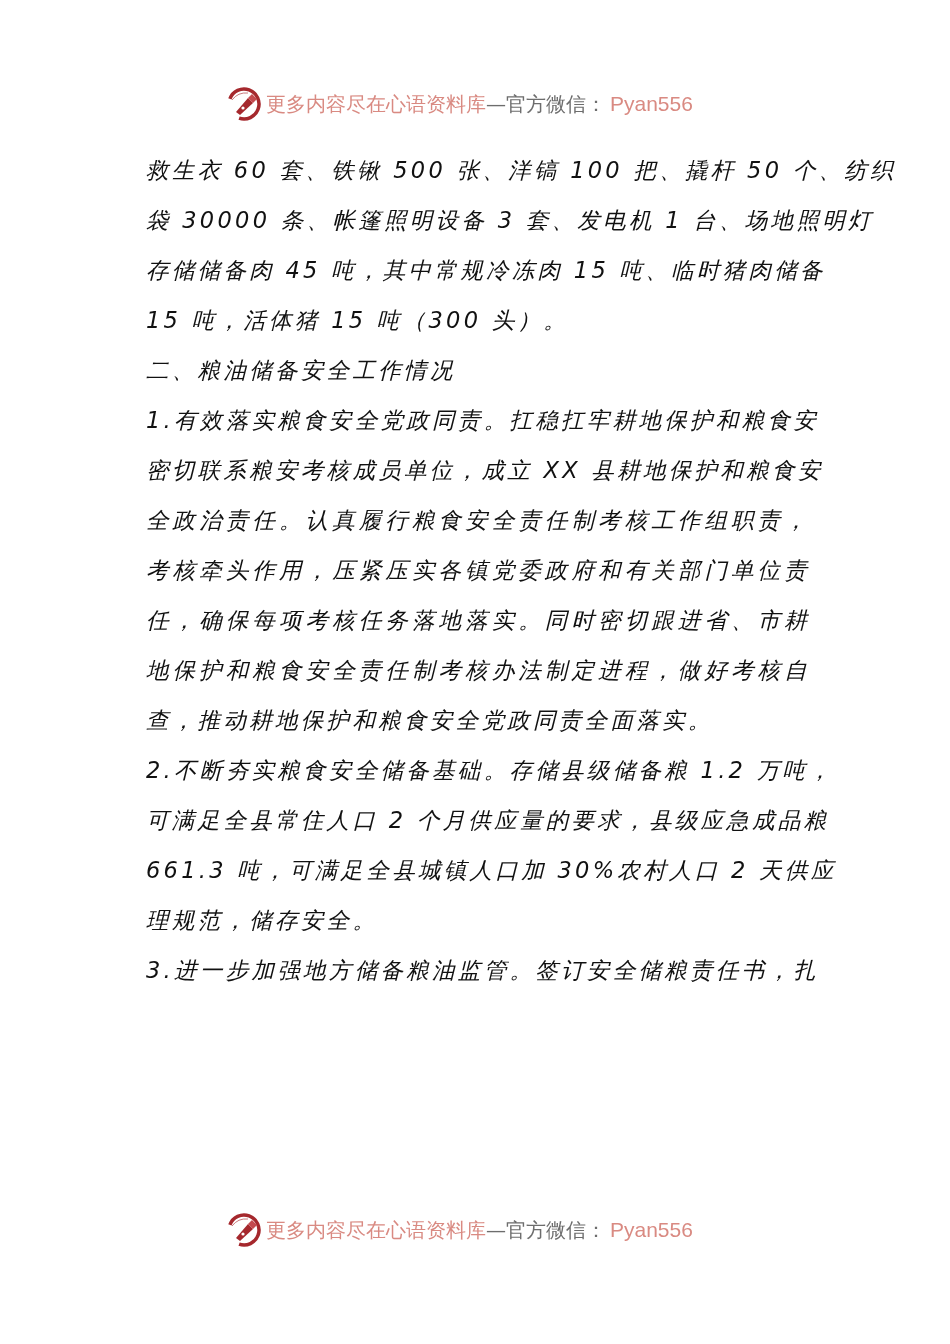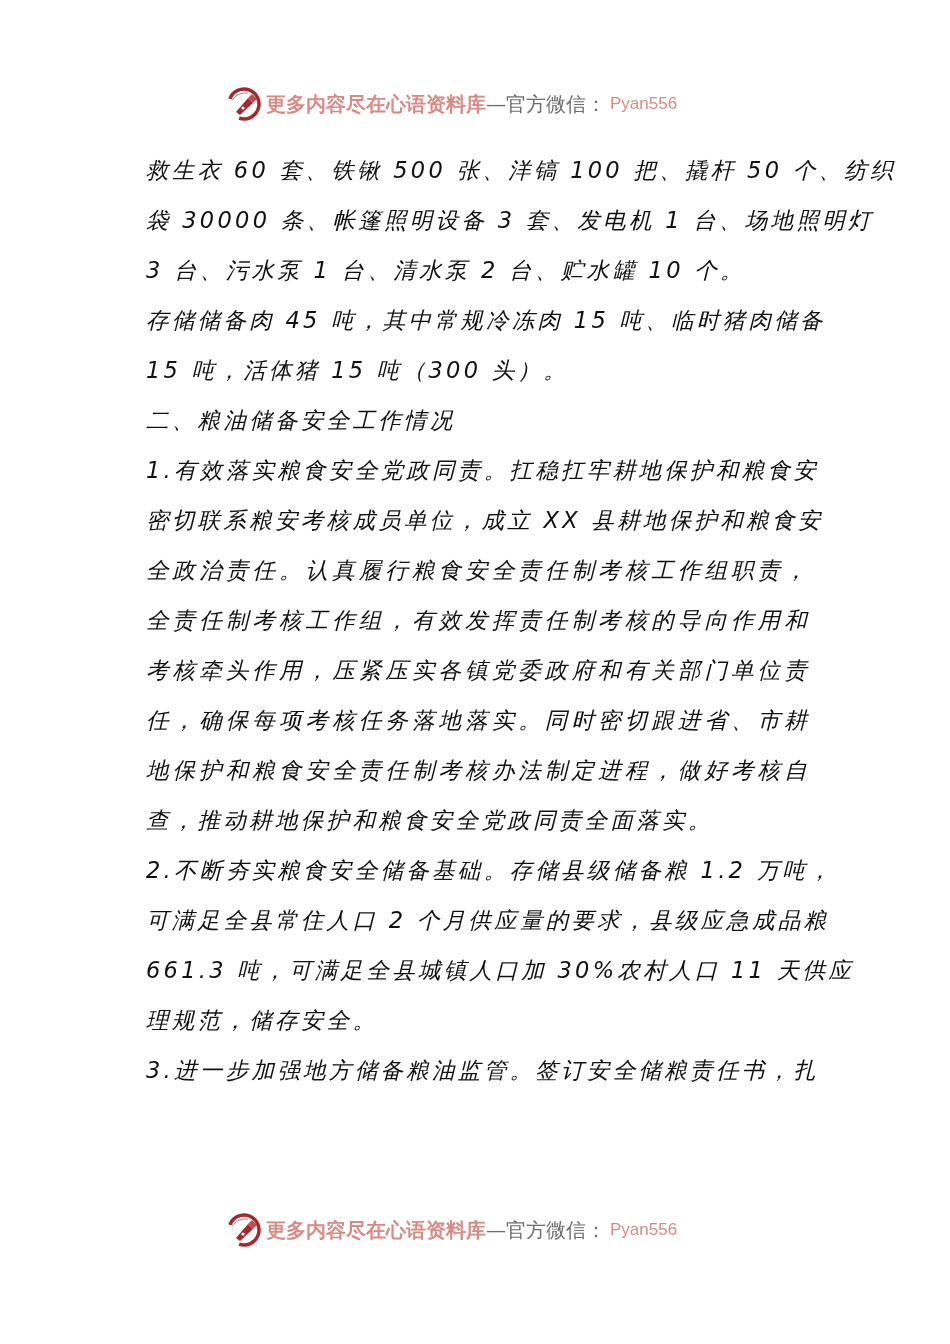--- a/index.html
+++ b/index.html
@@ -29,31 +29,30 @@
       width: 36px;
       height: 36px;
       margin-right: 4px;
       display: inline-block;
     }
     .banner .t-red {
       color: #d98a82;
       font-family: "DejaVu Serif", "Liberation Serif", serif;
       font-size: 20px;
       letter-spacing: 0px;
-      font-weight: bold;
     }
     .banner .t-gray {
       color: #6d6d6d;
       font-family: "DejaVu Serif", "Liberation Serif", serif;
       font-size: 20px;
     }
     .banner .t-id {
       color: #d98a82;
       font-family: "Liberation Sans", sans-serif;
-      font-size: 17px;
+      font-size: 21px;
       margin-left: 4px;
     }
     .content {
       position: absolute;
       left: 146px;
       top: 145px;
       width: 664px;
     }
     .line {
       height: 50px;
@@ -82,35 +81,33 @@
   </svg>
   <span class="t-red">更多内容尽在心语资料库</span>
   <span class="t-gray">—</span>
   <span class="t-gray">官方微信：</span>
   <span class="t-id">Pyan556</span>
 </div>
 
 <div class="content" id="doc-body">
     <div class="line">救生衣 60 套、铁锹 500 张、洋镐 100 把、撬杆 50 个、纺织</div>
     <div class="line">袋 30000 条、帐篷照明设备 3 套、发电机 1 台、场地照明灯</div>
-    <div class="line last">3 台、污水泵 1 台、清水泵 2 台、贮水罐 10 个。</div>
     <div class="line">存储储备肉 45 吨，其中常规冷冻肉 15 吨、临时猪肉储备</div>
     <div class="line last">15 吨，活体猪 15 吨（300 头）。</div>
     <div class="line last">二、粮油储备安全工作情况</div>
     <div class="line">1.有效落实粮食安全党政同责。扛稳扛牢耕地保护和粮食安</div>
     <div class="line">密切联系粮安考核成员单位，成立 XX 县耕地保护和粮食安</div>
     <div class="line">全政治责任。认真履行粮食安全责任制考核工作组职责，</div>
-    <div class="line">全责任制考核工作组，有效发挥责任制考核的导向作用和</div>
     <div class="line">考核牵头作用，压紧压实各镇党委政府和有关部门单位责</div>
     <div class="line">任，确保每项考核任务落地落实。同时密切跟进省、市耕</div>
     <div class="line">地保护和粮食安全责任制考核办法制定进程，做好考核自</div>
     <div class="line last">查，推动耕地保护和粮食安全党政同责全面落实。</div>
     <div class="line">2.不断夯实粮食安全储备基础。存储县级储备粮 1.2 万吨，</div>
     <div class="line">可满足全县常住人口 2 个月供应量的要求，县级应急成品粮</div>
-    <div class="line">661.3 吨，可满足全县城镇人口加 30%农村人口 11 天供应</div>
+    <div class="line">661.3 吨，可满足全县城镇人口加 30%农村人口 2 天供应</div>
     <div class="line last">理规范，储存安全。</div>
     <div class="line">3.进一步加强地方储备粮油监管。签订安全储粮责任书，扎</div>
   </div>
 
 <div class="banner bottom">
   <svg class="logo" viewBox="0 0 36 36">
     <circle cx="18" cy="18" r="15" fill="none" stroke="#a5282d" stroke-width="3.5" stroke-dasharray="70 25" transform="rotate(200 18 18)"></circle>
     <path d="M10 26 L22 12 L27 17 L14 29 Z" fill="#a5282d"></path>
     <path d="M22 12 L26 8 L31 13 L27 17 Z" fill="#c44a4f"></path>
     <circle cx="17" cy="22" r="1.6" fill="#ffffff"></circle>

